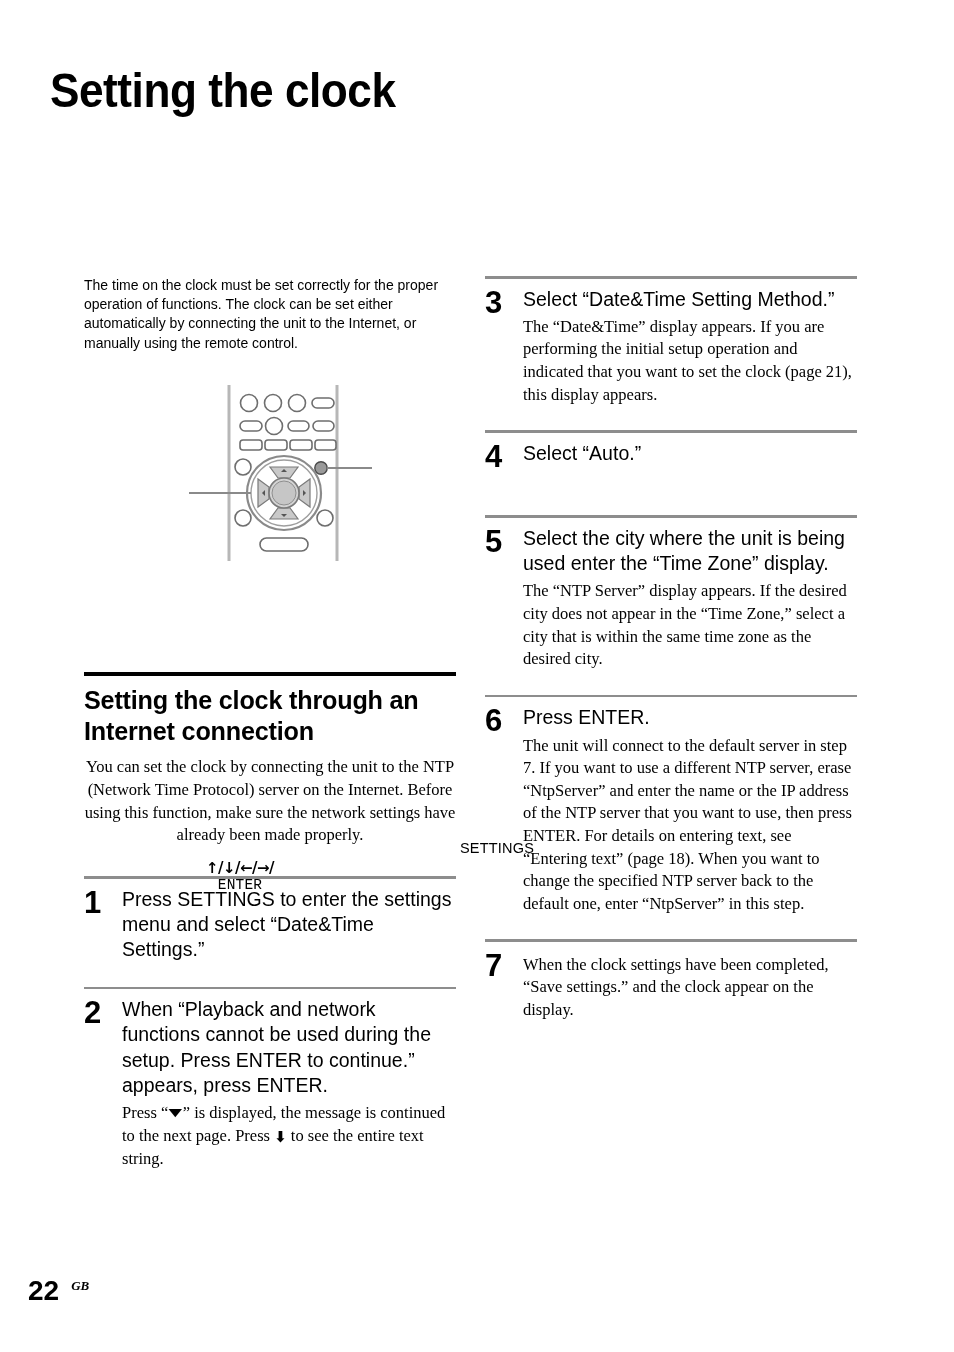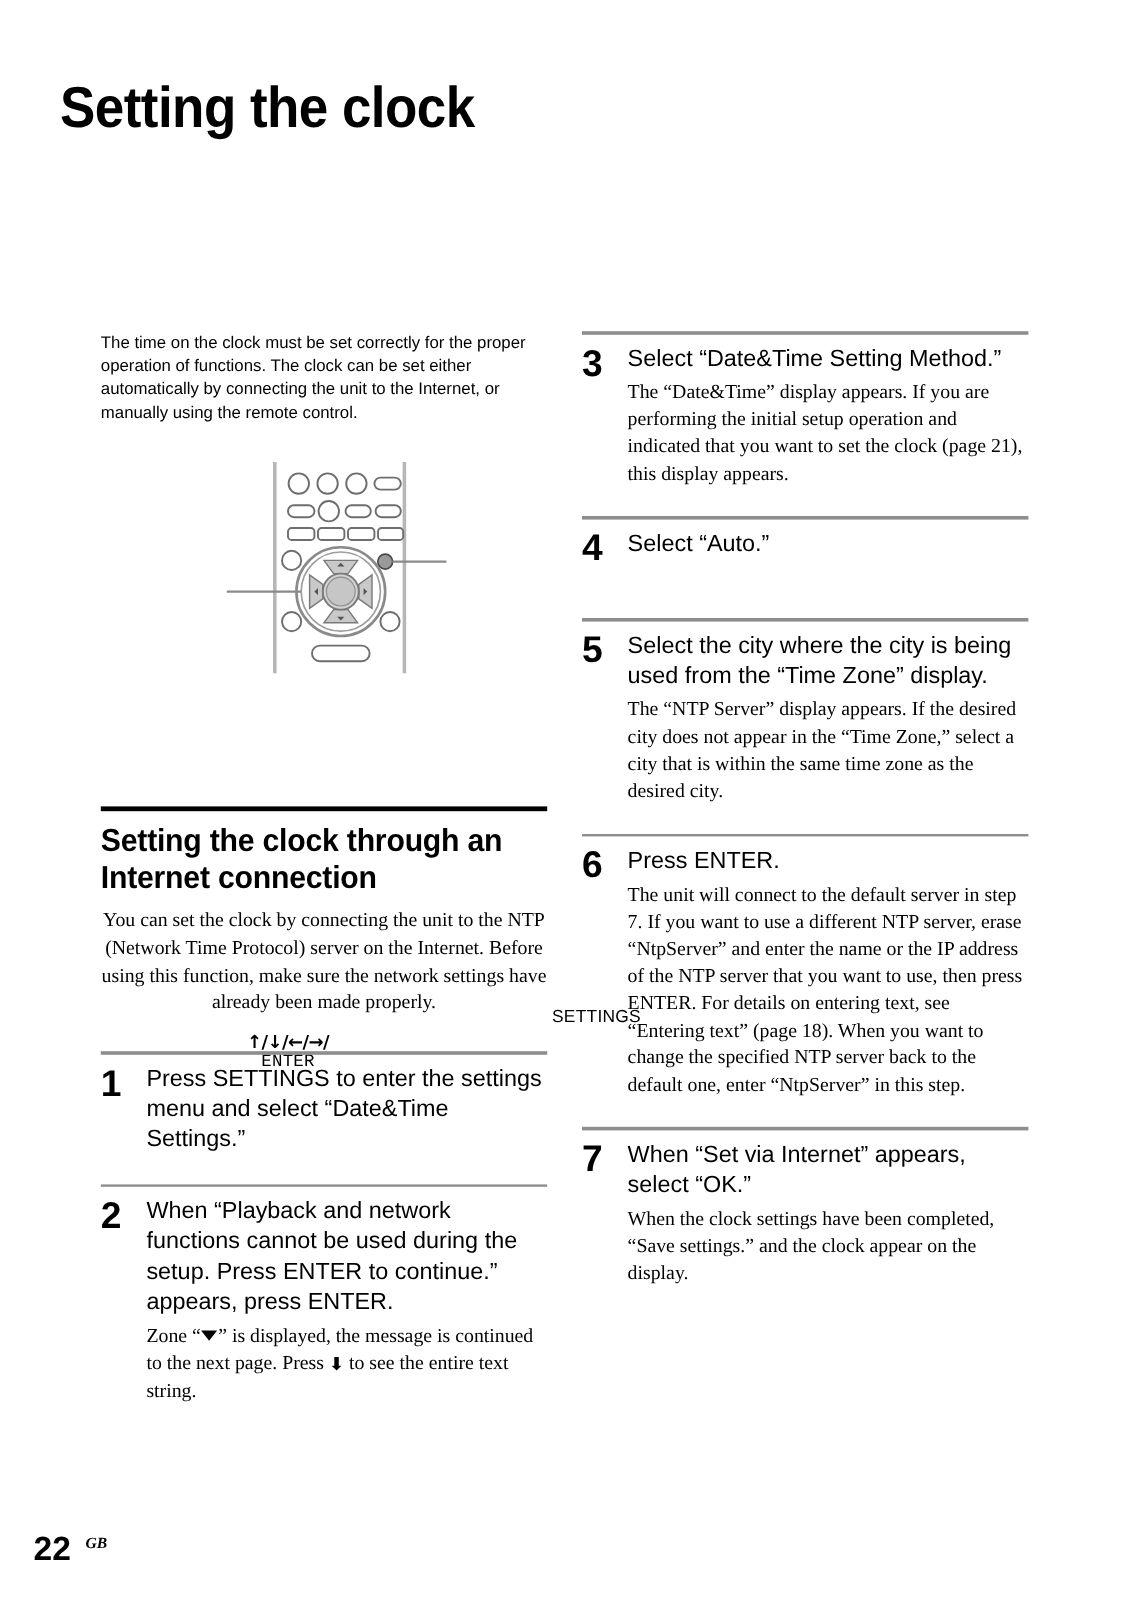--- a/index.html
+++ b/index.html
@@ -293,21 +293,21 @@
       </div>
     </div>
 
     <div class="step">
       <div class="rule-thin"></div>
       <div class="step-inner">
         <div class="step-num">2</div>
         <div class="step-body">
           <p class="step-head">When “Playback and network functions cannot be used during the setup. Press ENTER to continue.” appears, press ENTER.</p>
           <p class="step-note">
-            <span>Zone “</span><span class="arrow-tri">▼</span><span>” is displayed, the message is continued to the next page. Press </span><span class="arrow-down">⬇</span><span> to see the entire text string.</span>
+            <span>Press “</span><span class="arrow-tri">▼</span><span>” is displayed, the message is continued to the next page. Press </span><span class="arrow-down">⬇</span><span> to see the entire text string.</span>
           </p>
         </div>
       </div>
     </div>
 
   </div>
 
   <div class="col-right">
 
     <div class="step" style="padding-top:0;">
@@ -329,21 +329,21 @@
           <p class="step-head">Select “Auto.”</p>
         </div>
       </div>
     </div>
 
     <div class="step">
       <div class="rule-thin"></div>
       <div class="step-inner">
         <div class="step-num">5</div>
         <div class="step-body">
-          <p class="step-head">Select the city where the city is being used from the “Time Zone” display.</p>
+          <p class="step-head">Select the city where the unit is being used enter the “Time Zone” display.</p>
           <p class="step-note">The “NTP Server” display appears. If the desired city does not appear in the “Time Zone,” select a city that is within the same time zone as the desired city.</p>
         </div>
       </div>
     </div>
 
     <div class="step">
       <div class="rule-thin"></div>
       <div class="step-inner">
         <div class="step-num">6</div>
         <div class="step-body">
@@ -351,21 +351,20 @@
           <p class="step-note">The unit will connect to the default server in step 7. If you want to use a different NTP server, erase “NtpServer” and enter the name or the IP address of the NTP server that you want to use, then press ENTER. For details on entering text, see “Entering text” (page 18). When you want to change the specified NTP server back to the default one, enter “NtpServer” in this step.</p>
         </div>
       </div>
     </div>
 
     <div class="step">
       <div class="rule-thin"></div>
       <div class="step-inner">
         <div class="step-num">7</div>
         <div class="step-body">
-          <p class="step-head">When “Set via Internet” appears, select “OK.”</p>
           <p class="step-note">When the clock settings have been completed, “Save settings.” and the clock appear on the display.</p>
         </div>
       </div>
     </div>
 
   </div>
 
   <div class="folio"><span>22</span><sup>GB</sup></div>
 
 </div>

